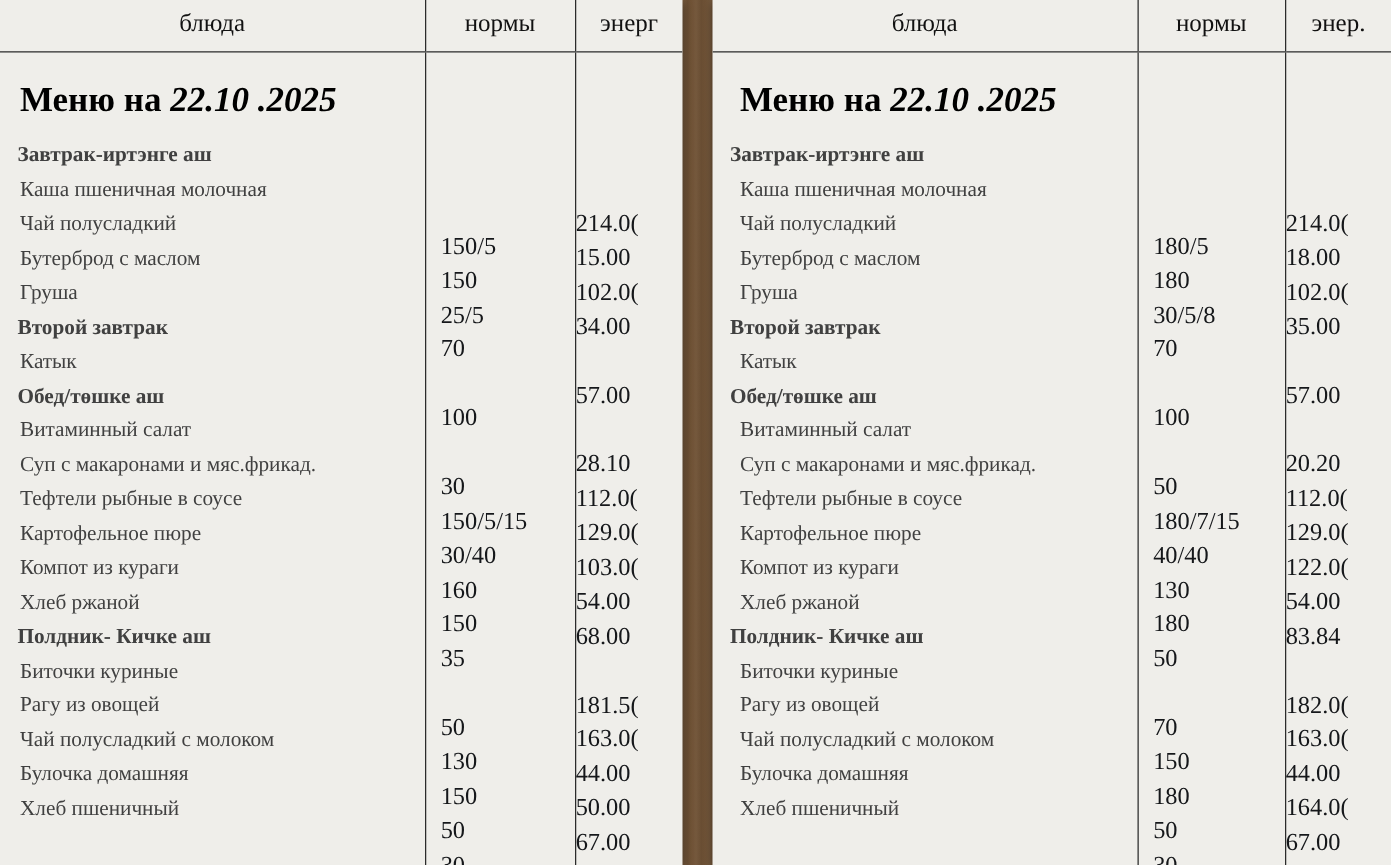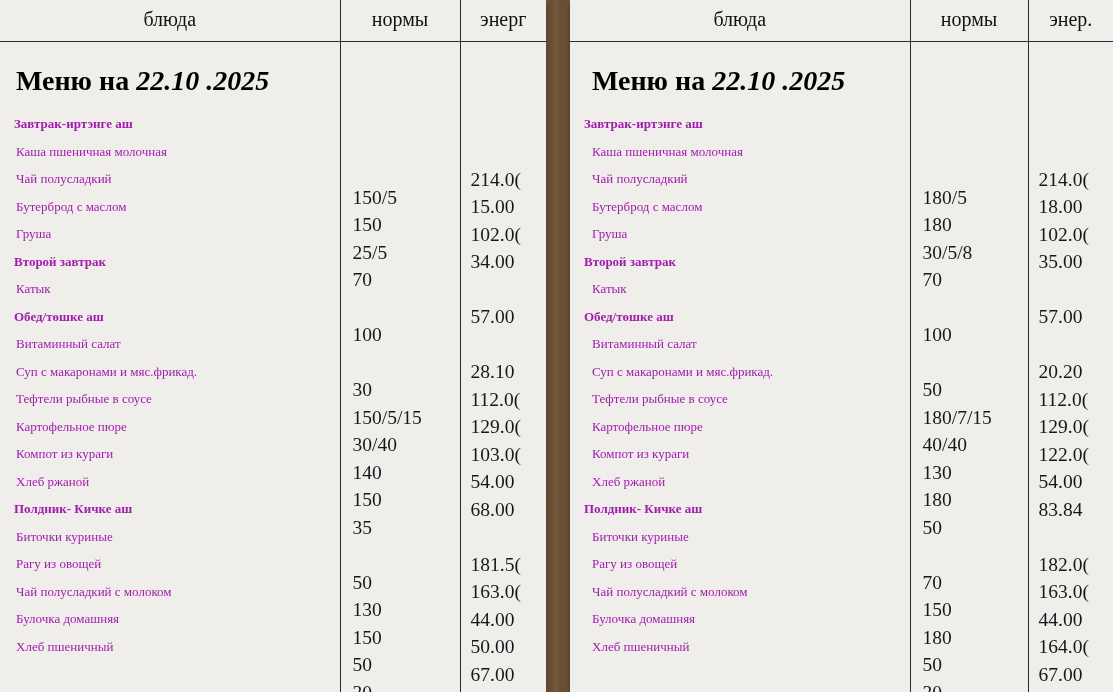--- a/index.html
+++ b/index.html
@@ -37,42 +37,42 @@
     color:#111;
   }
   .v-sep{border-left:1.5px solid #2b2b2b;}
 
   .body-cell{padding:0;}
   .col-dish{}
   .col-norm{}
   .col-energy{}
 
   .line{
-    font-size:13px;color:#a21caf;
+    font-size:17px;color:#404040;
     line-height:27.5px;
     white-space:nowrap;
     font-family:Liberation Serif, serif;
   }
   .line.bold{font-weight:bold;}
   .menu-title{
     font-weight:bold;font-size:28px;
     line-height:30px;
     padding-top:24px;
     padding-bottom:14px;
   }
   .menu-title .hand{
     font-family:"Liberation Serif", serif;
     font-style:italic;
   }
   .pad-left-l{padding-left:16px;}
   .pad-left-r{padding-left:22px;}
   .indent{padding-left:14px;}
   .num{font-size:19.5px;line-height:27.5px;color:#15171a;}
   .num-left{padding-left:12px;}
-  .energy{padding-left:10px;}
+  .energy{}
   .clip{overflow:hidden;}
 </style>
 </head>
 <body>
 
 <div class="wood"></div>
 
 <div class="sheet sheet-left clip">
   <table class="tbl">
     <colgroup>
@@ -122,21 +122,21 @@
               <div class="num">150/5</div>
               <div class="num">150</div>
               <div class="num">25/5</div>
               <div class="num">70</div>
               <div class="num">&nbsp;</div>
               <div class="num">100</div>
               <div class="num">&nbsp;</div>
               <div class="num">30</div>
               <div class="num">150/5/15</div>
               <div class="num">30/40</div>
-              <div class="num">140</div>
+              <div class="num">160</div>
               <div class="num">150</div>
               <div class="num">35</div>
               <div class="num">&nbsp;</div>
               <div class="num">50</div>
               <div class="num">130</div>
               <div class="num">150</div>
               <div class="num">50</div>
               <div class="num">30</div>
             </div>
       </td>

